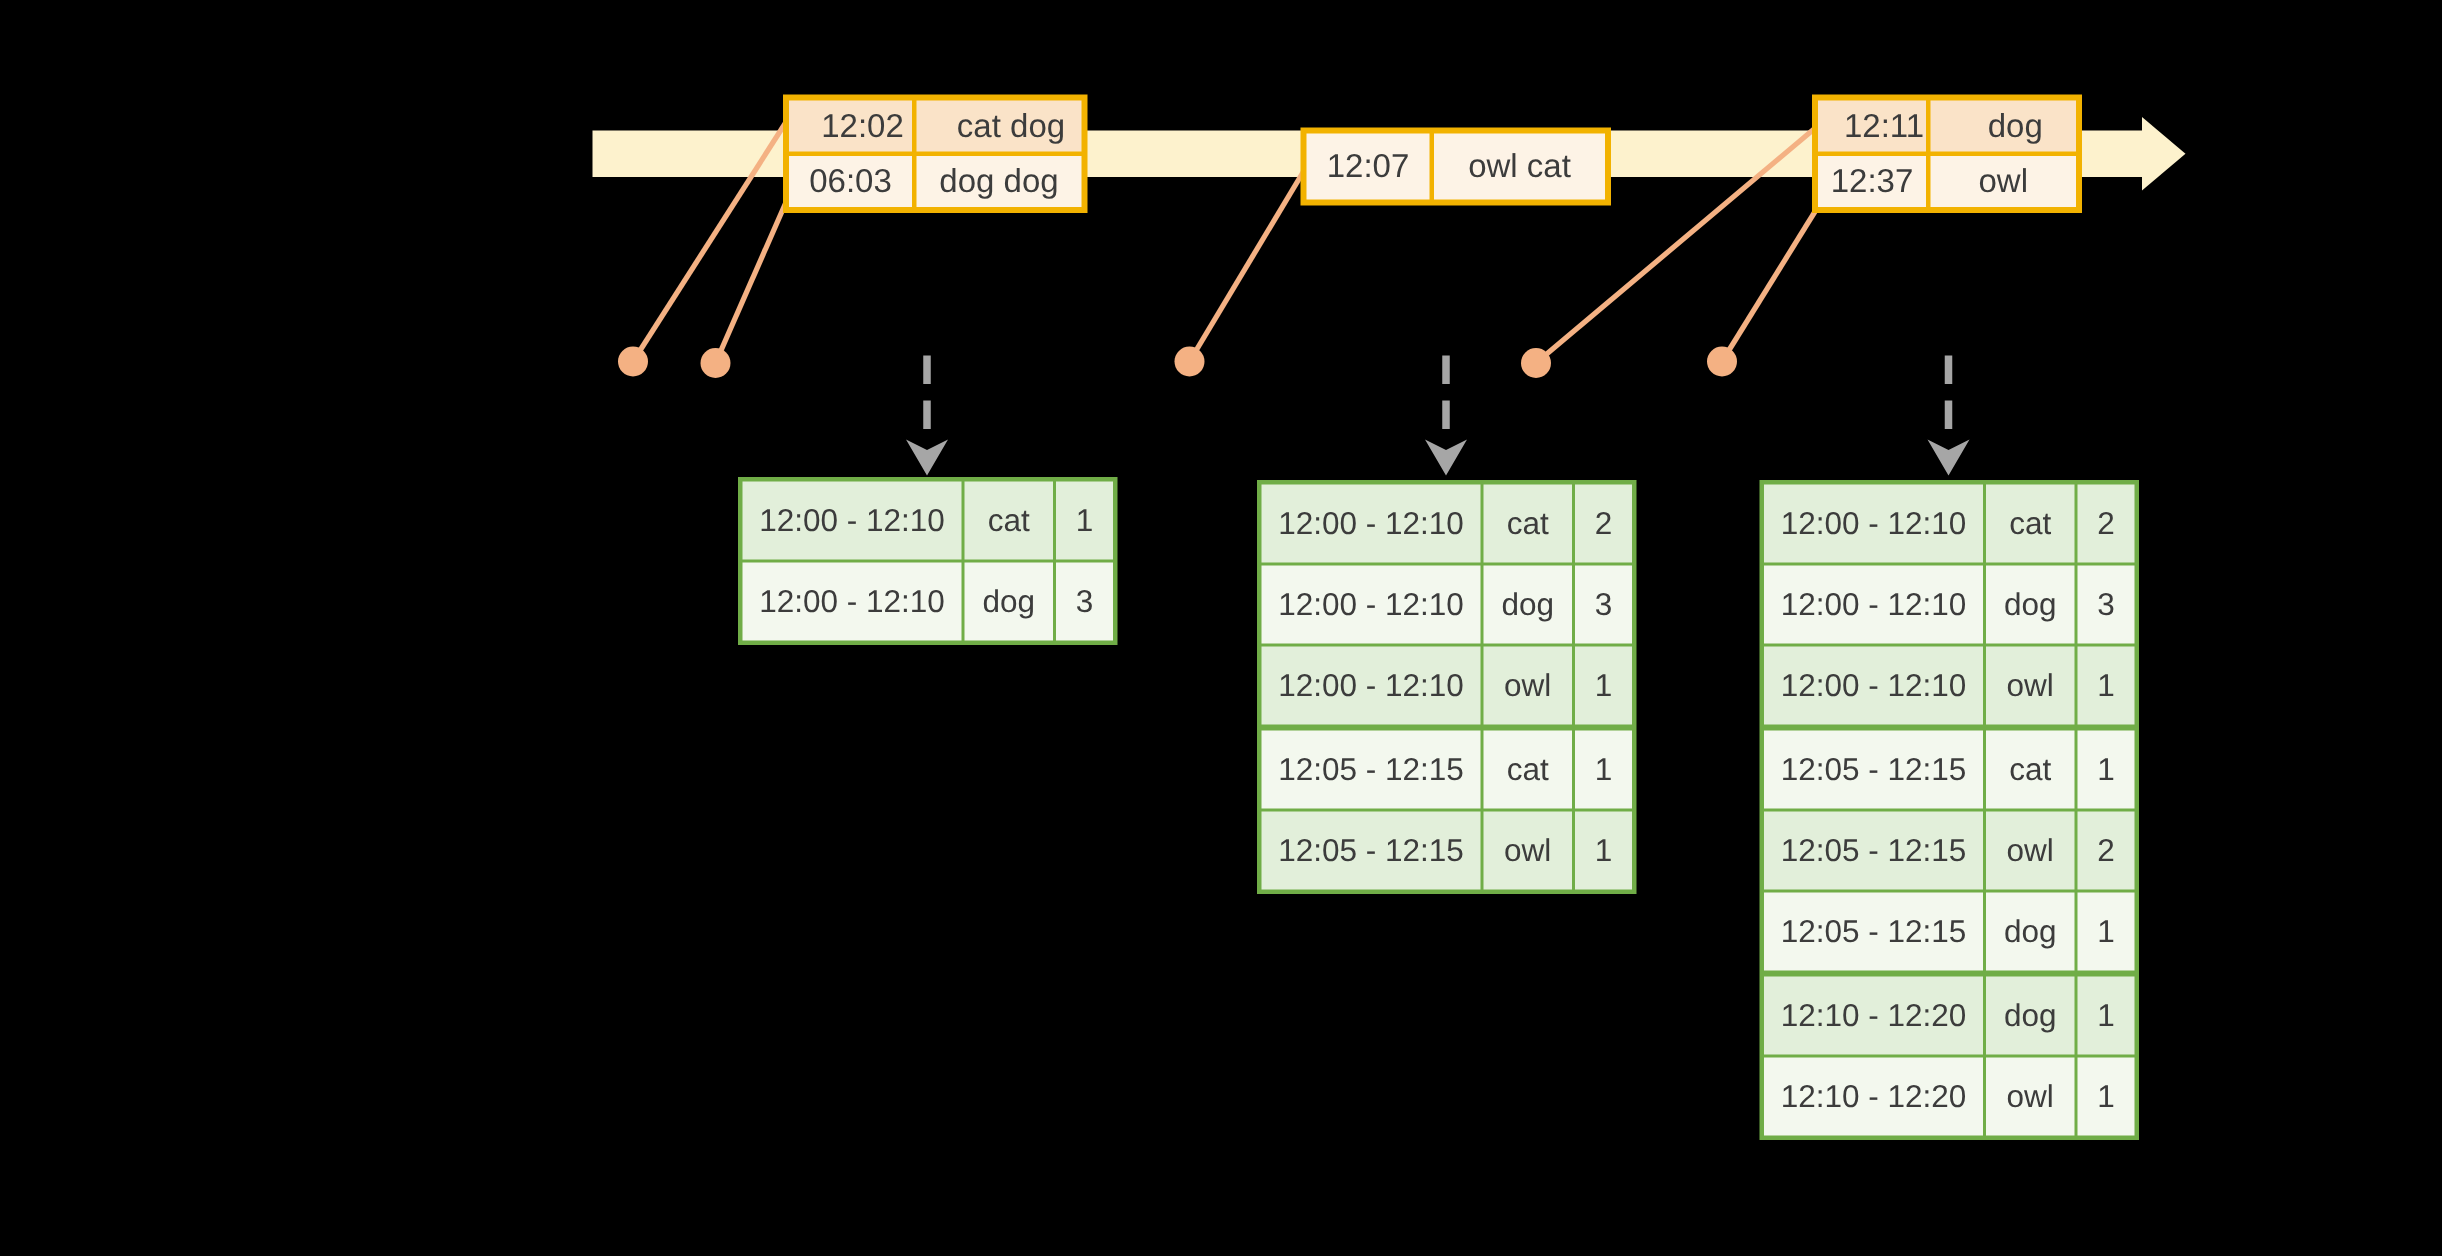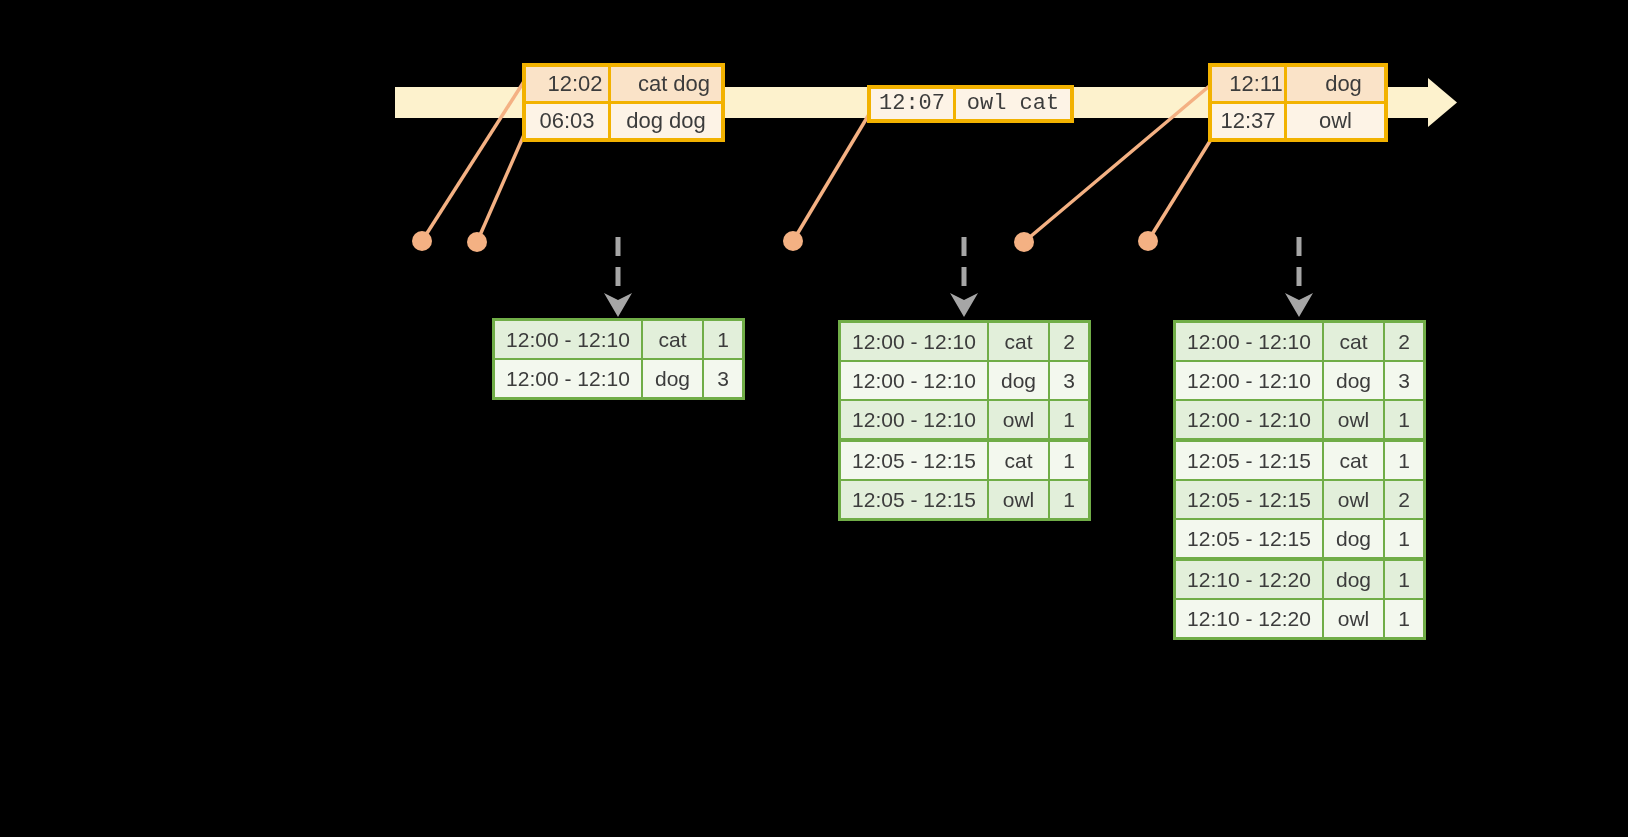--- a/index.html
+++ b/index.html
@@ -11,32 +11,32 @@
   
   .ev-table{position:absolute;z-index:2;background:var(--gold);padding:4px;
             display:flex;flex-direction:column;box-sizing:border-box;}
   .ev-row{display:grid;column-gap:3px;margin-top:3px;}
   .ev-row:first-child{margin-top:0;}
   #event-table-1 .ev-row{grid-template-columns:82px 110px;}
   #event-table-2 .ev-row{grid-template-columns:82px 114px;}
   #event-table-3 .ev-row{grid-template-columns:72px 97px;}
   .ev-table .cell{height:34px;display:flex;align-items:center;justify-content:center;
                   font-size:22px;line-height:1;}
-  #event-table-2 .cell{height:30px;font-family:Liberation Mono, monospace;}
+  #event-table-2 .cell{height:44px;}
   .ev-dark{background:var(--event-row-dark);padding-left:16px;}
   .ev-light{background:var(--event-row-light);}
 
   
   .res-table{position:absolute;z-index:2;background:var(--green);padding:3px;
              display:flex;flex-direction:column;box-sizing:border-box;}
   .res-row{display:grid;grid-template-columns:146px 59px 38px;column-gap:2px;
            margin-top:2px;}
   .res-row:first-child{margin-top:0;}
   .res-row.group-start{margin-top:4px;}
-  .res-table .cell{height:37px;display:flex;align-items:center;justify-content:center;
+  .res-table .cell{height:52px;display:flex;align-items:center;justify-content:center;
                    font-size:21px;line-height:1;}
   .res-dark{background:var(--result-row-dark);}
   .res-light{background:var(--result-row-light);}
 </style>
 </head>
 <body>
 
 <div id="stage">
 
   <svg class="layer" width="1628" height="837" viewBox="0 0 1628 837">

